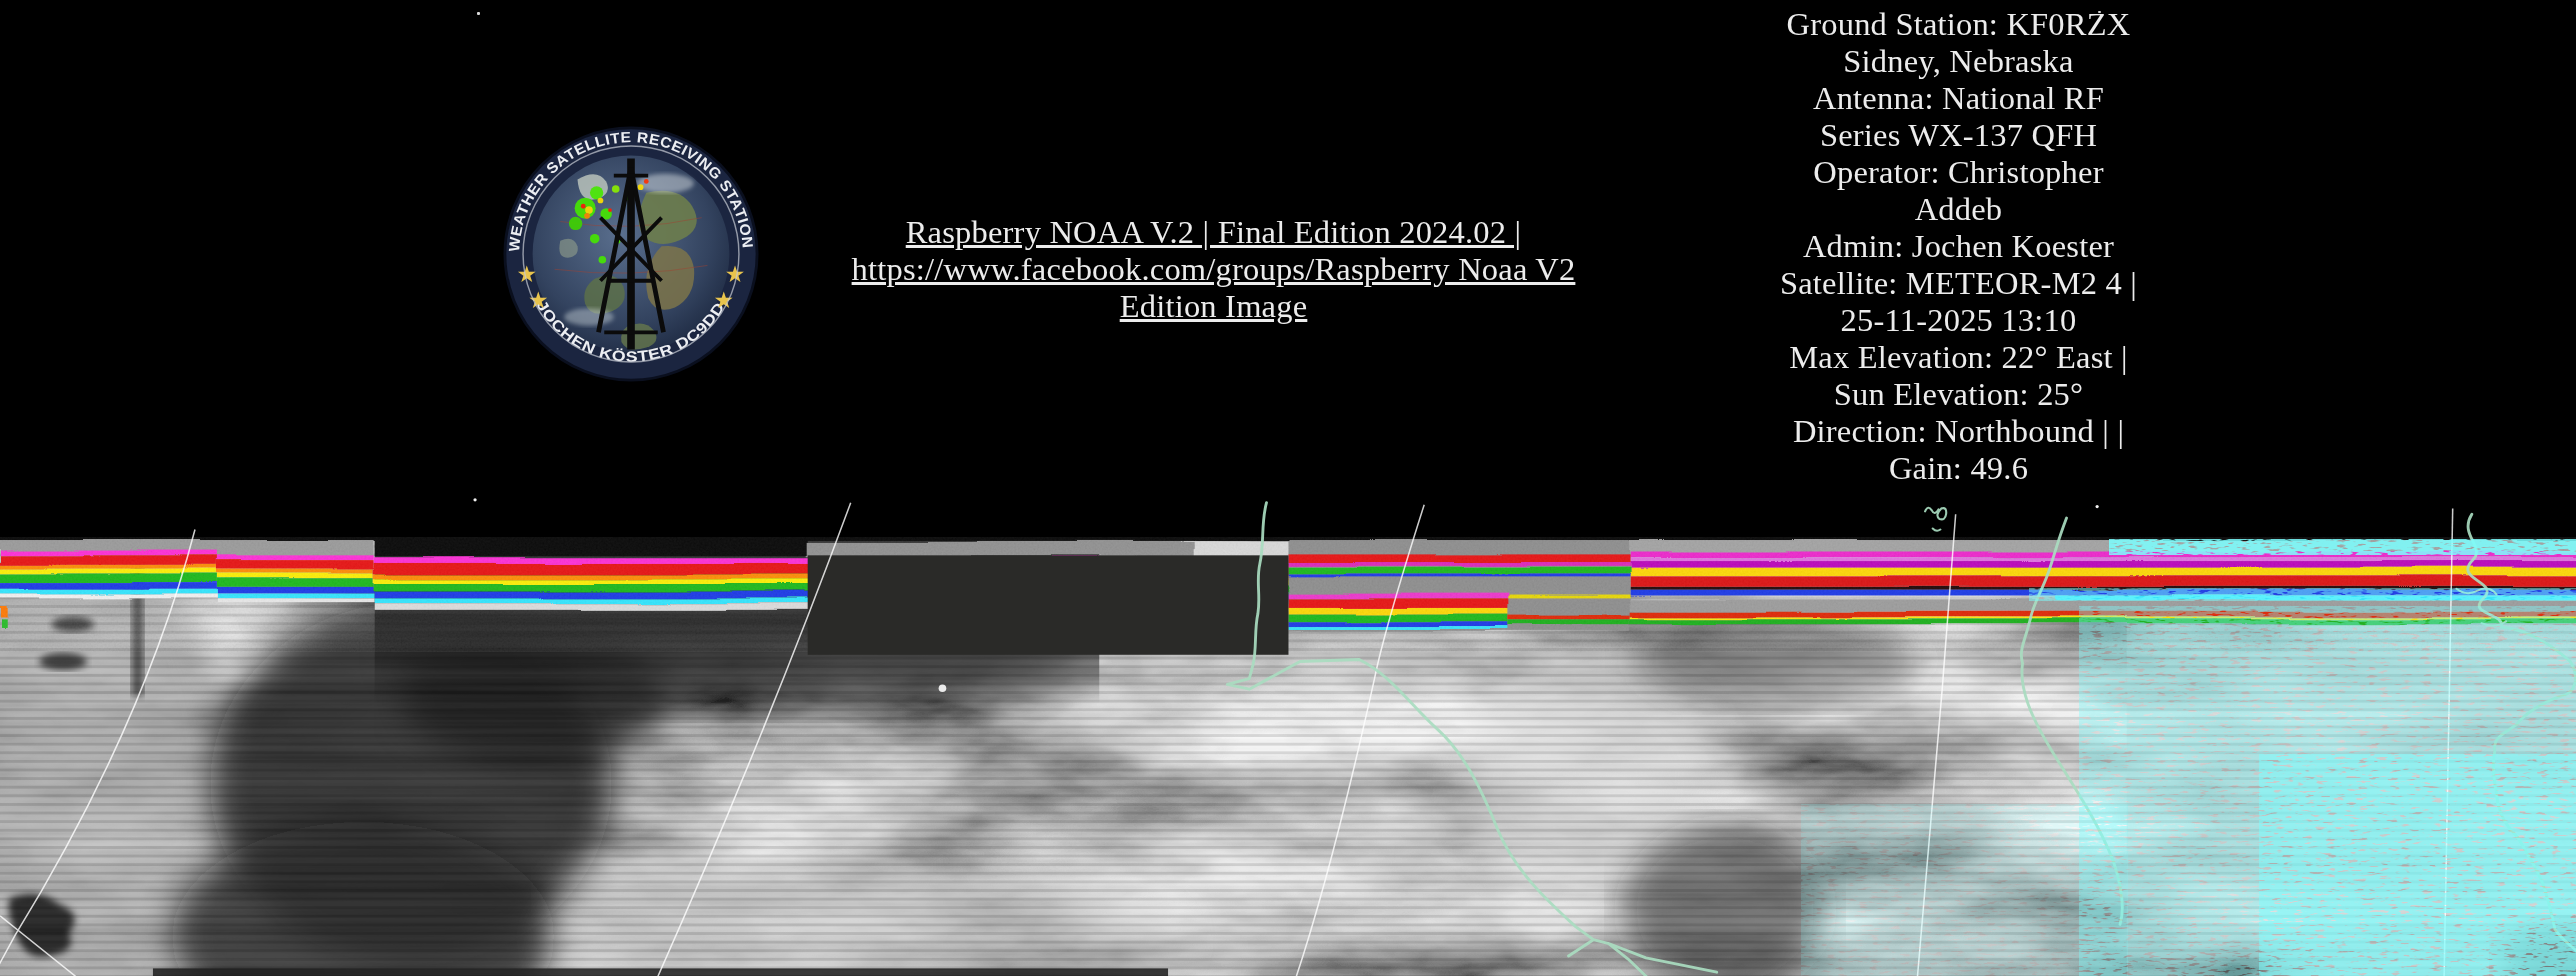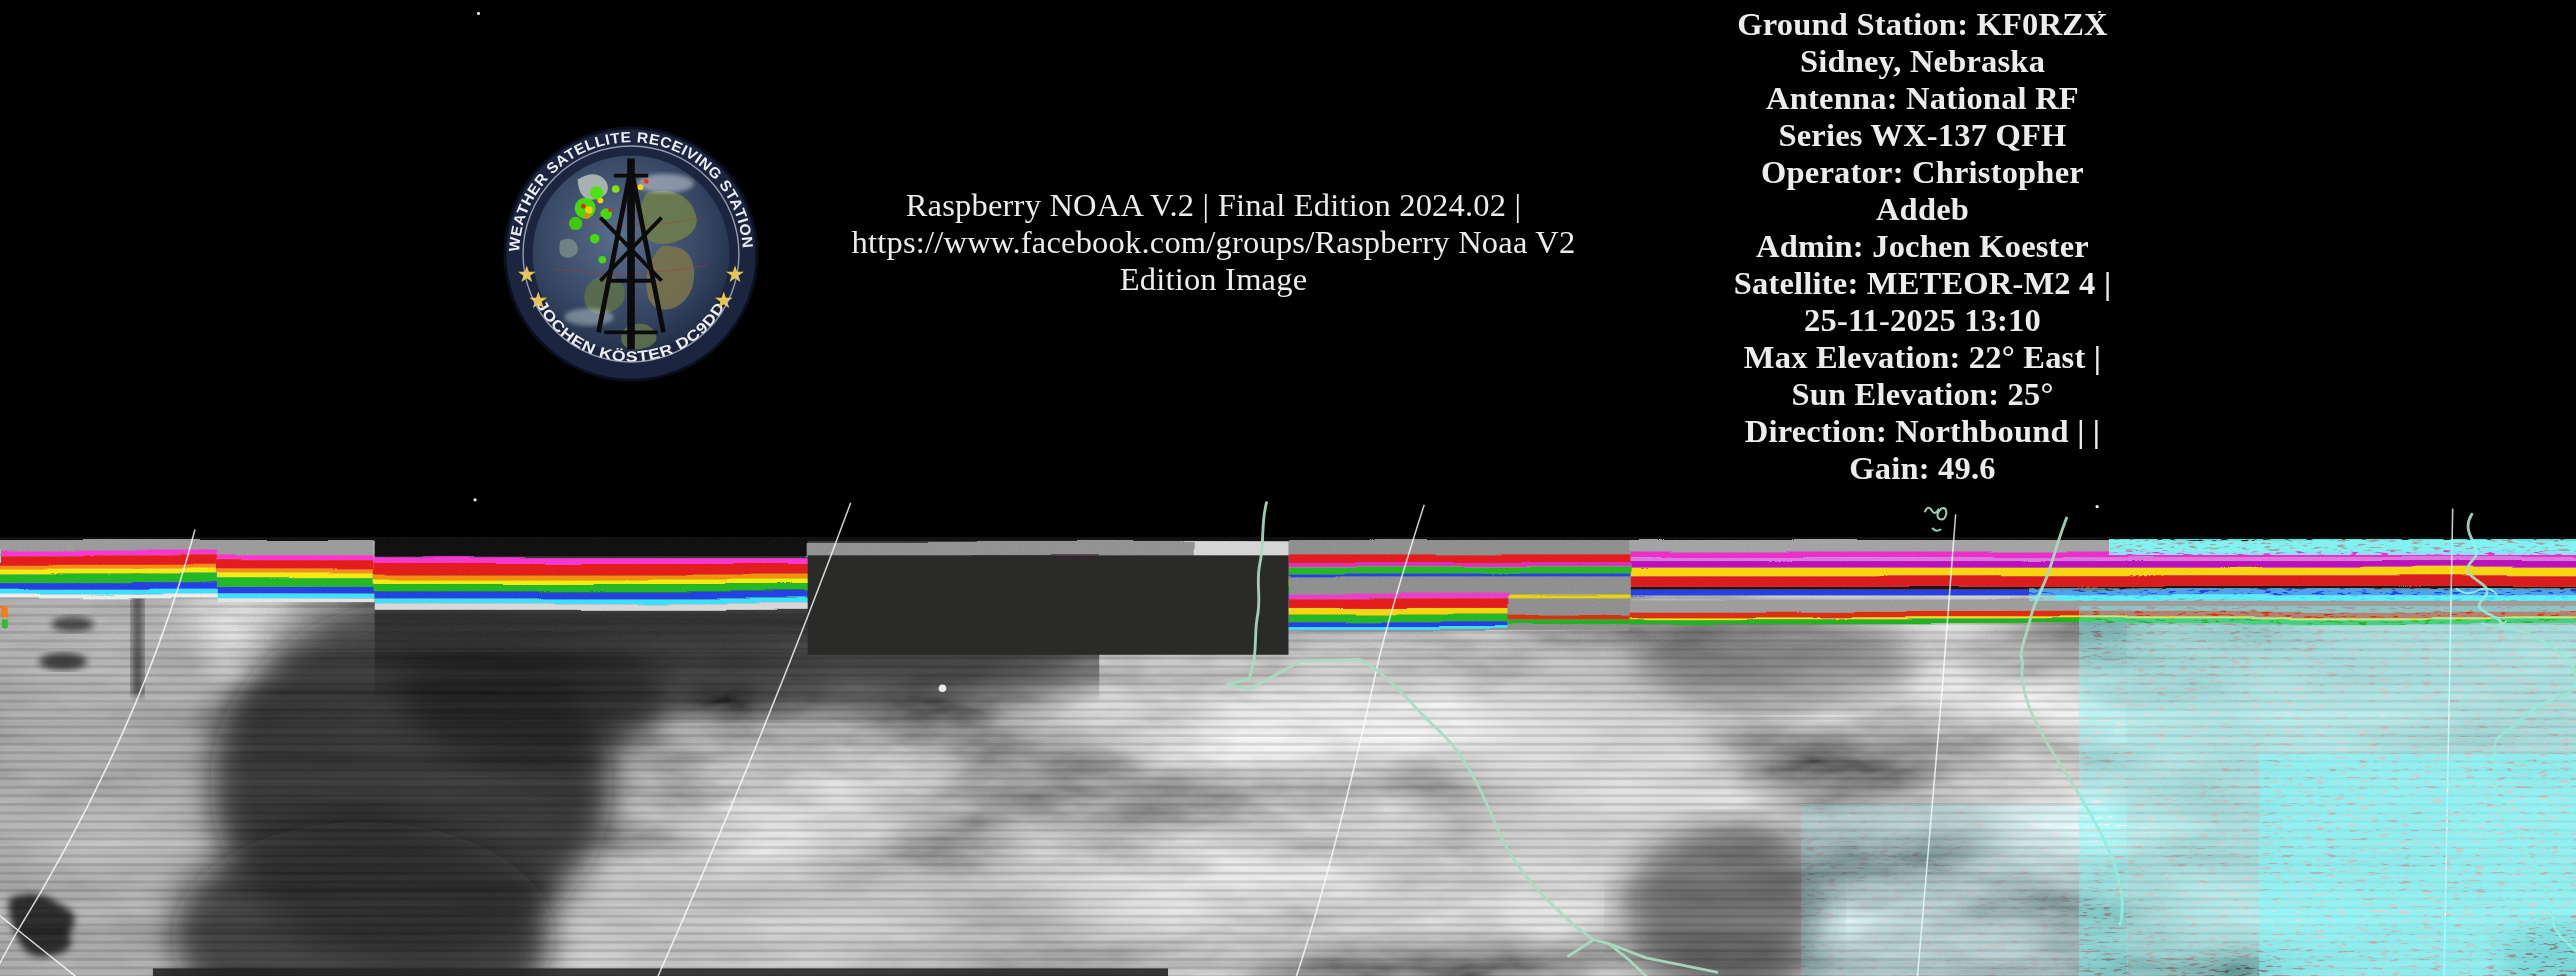--- a/index.html
+++ b/index.html
@@ -1,21 +1,21 @@
 <!DOCTYPE html>
 <html><head>
 <meta charset="utf-8">
 <style>
   html,body{margin:0;padding:0;background:#000;}
   .canvas{position:relative;width:2576px;height:977px;background:#000;overflow:hidden;
           font-family:"Liberation Serif","DejaVu Serif",serif;}
   .hdr-text{position:absolute;color:#ececec;font-size:32.5px;line-height:37px;
             text-align:center;white-space:pre;letter-spacing:0.2px;}
-  #credit{left:774px;top:187px;width:879px;}
-  #station{left:1588px;top:5.7px;width:669px;font-weight:bold;}
+  #credit{left:774px;top:214px;width:879px;text-decoration:underline;}
+  #station{left:1624px;top:5.7px;width:669px;}
   .dot{position:absolute;background:#d8d8d8;width:2.9px;height:2.9px;border-radius:1px;}
   #logo{position:absolute;left:503px;top:126px;width:256px;height:256px;}
   #scene{position:absolute;left:0;top:497px;width:2576px;height:480px;}
   svg text{font-family:"Liberation Sans","DejaVu Sans",sans-serif;}
 </style>
 </head>
 <body>
 
 <div class="canvas">
 

